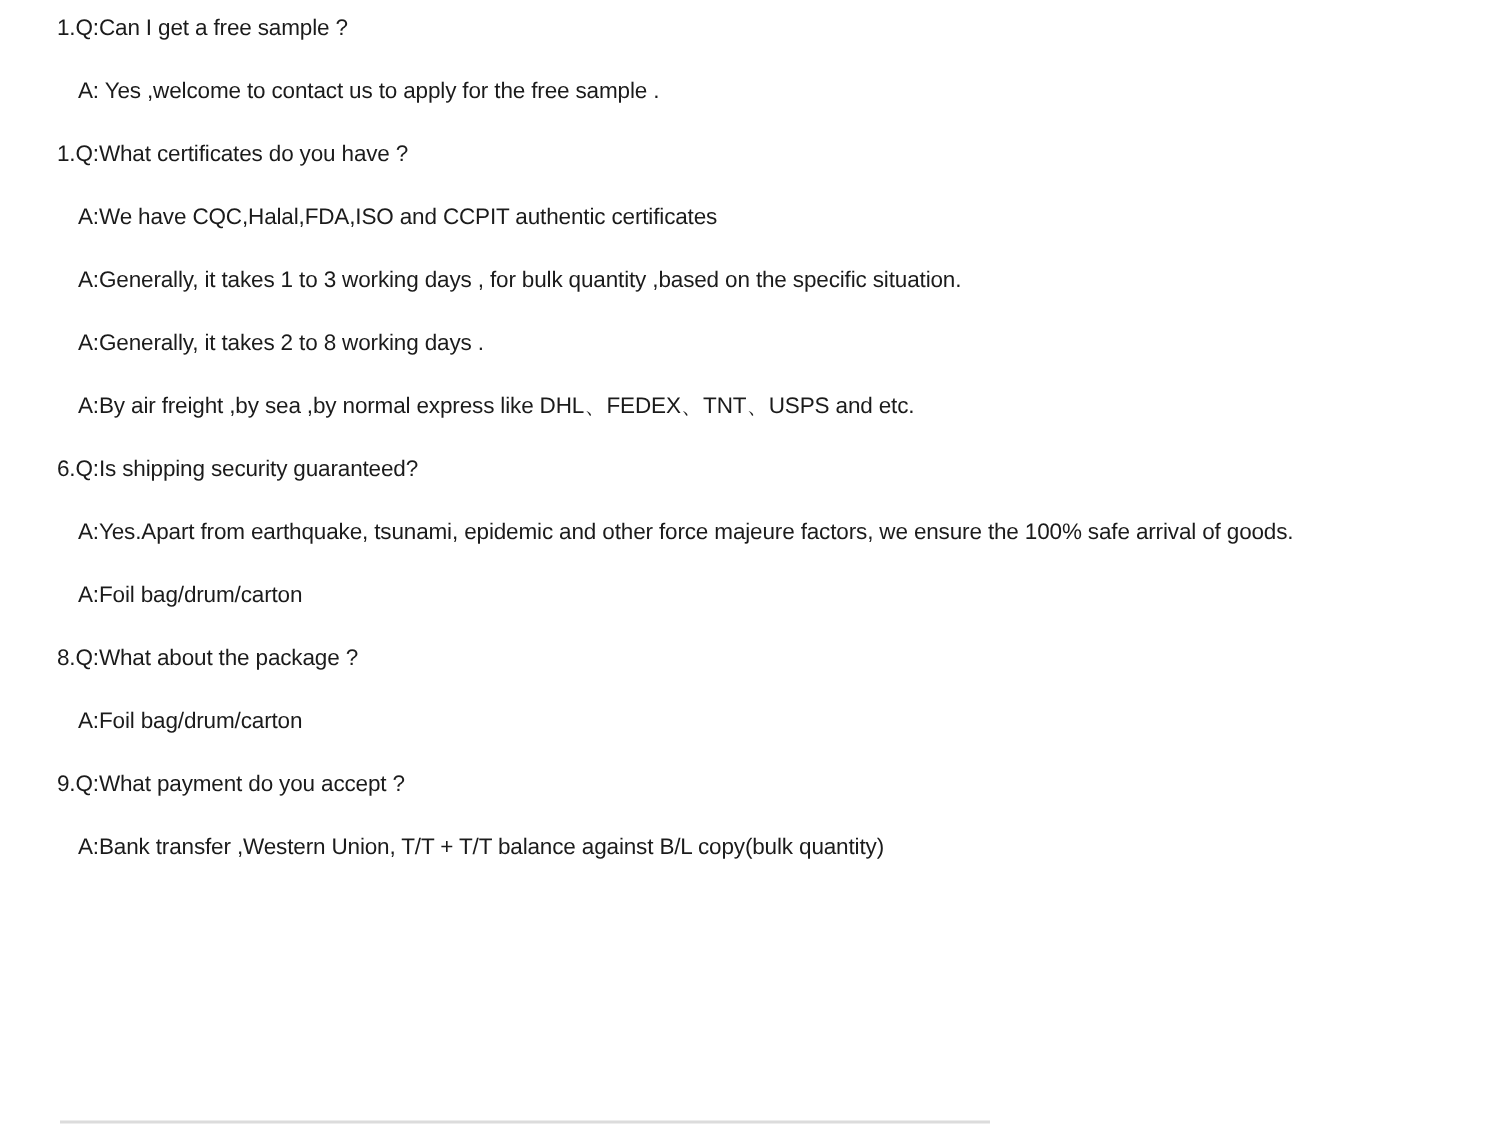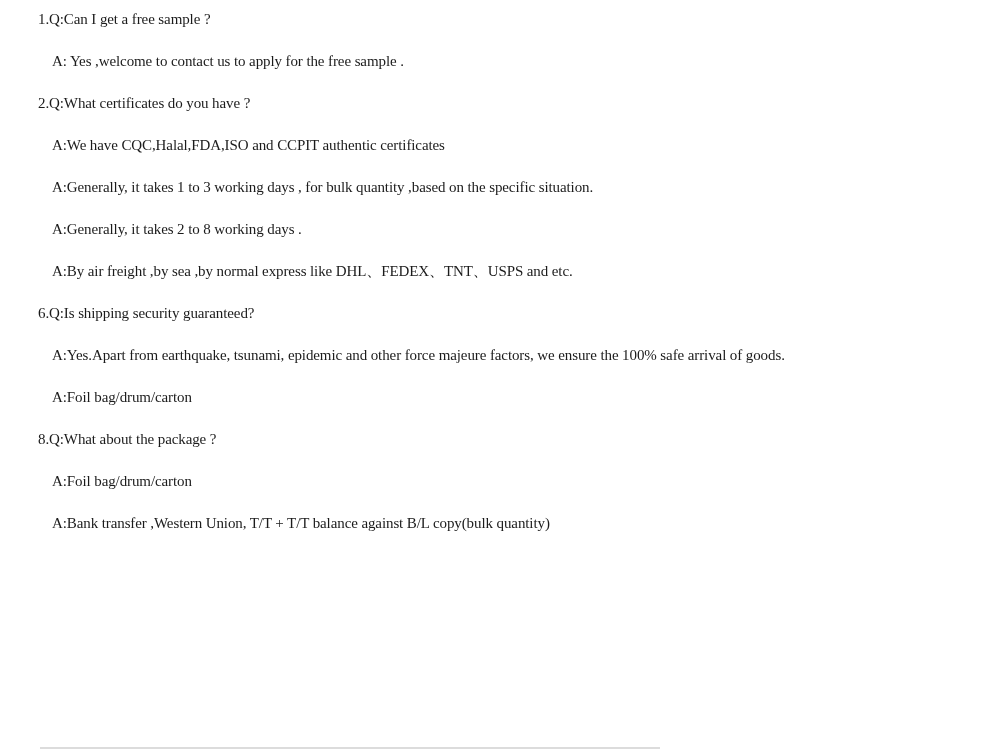--- a/index.html
+++ b/index.html
@@ -6,21 +6,21 @@
     margin: 0;
     padding: 0;
     background: #ffffff;
   }
   .page {
     position: relative;
     width: 1000px;
     height: 750px;
     background: #ffffff;
     overflow: hidden;
-    font-family: Liberation Serif, serif;
+    font-family: Liberation Sans, sans-serif;
     font-size: 15px;
     color: #1b1b1b;
     letter-spacing: -0.1px;
   }
   .faq-list {
     position: absolute;
     top: -2px;
     left: 0;
     right: 0;
   }
@@ -43,35 +43,36 @@
 </style>
 </head>
 <body>
 
 <div class="page">
   <div class="faq-list">
 
     <div class="line q">1.Q:Can I get a free sample ?</div>
     <div class="line a">A: Yes ,welcome to contact us to apply for the free sample .</div>
 
-    <div class="line q">2.Q:What certificates do you have ?</div>
+    <div class="line q">1.Q:What certificates do you have ?</div>
     <div class="line a">A:We have CQC,Halal,FDA,ISO and CCPIT authentic certificates</div>
 
     <div class="line a">A:Generally, it takes 1 to 3 working days , for bulk quantity ,based on the specific situation.</div>
 
     <div class="line a">A:Generally, it takes 2 to 8 working days .</div>
 
     <div class="line a">A:By air freight ,by sea ,by normal express like DHL、FEDEX、TNT、USPS and etc.</div>
 
     <div class="line q">6.Q:Is shipping security guaranteed?</div>
     <div class="line a">A:Yes.Apart from earthquake, tsunami, epidemic and other force majeure factors, we ensure the 100% safe arrival of goods.</div>
 
     <div class="line a">A:Foil bag/drum/carton</div>
 
     <div class="line q">8.Q:What about the package ?</div>
     <div class="line a">A:Foil bag/drum/carton</div>
 
+    <div class="line q">9.Q:What payment do you accept ?</div>
     <div class="line a">A:Bank transfer ,Western Union, T/T + T/T balance against B/L copy(bulk quantity)</div>
 
   </div>
 
   <div class="cutoff-next-line"></div>
 </div>
 
 </body></html>

